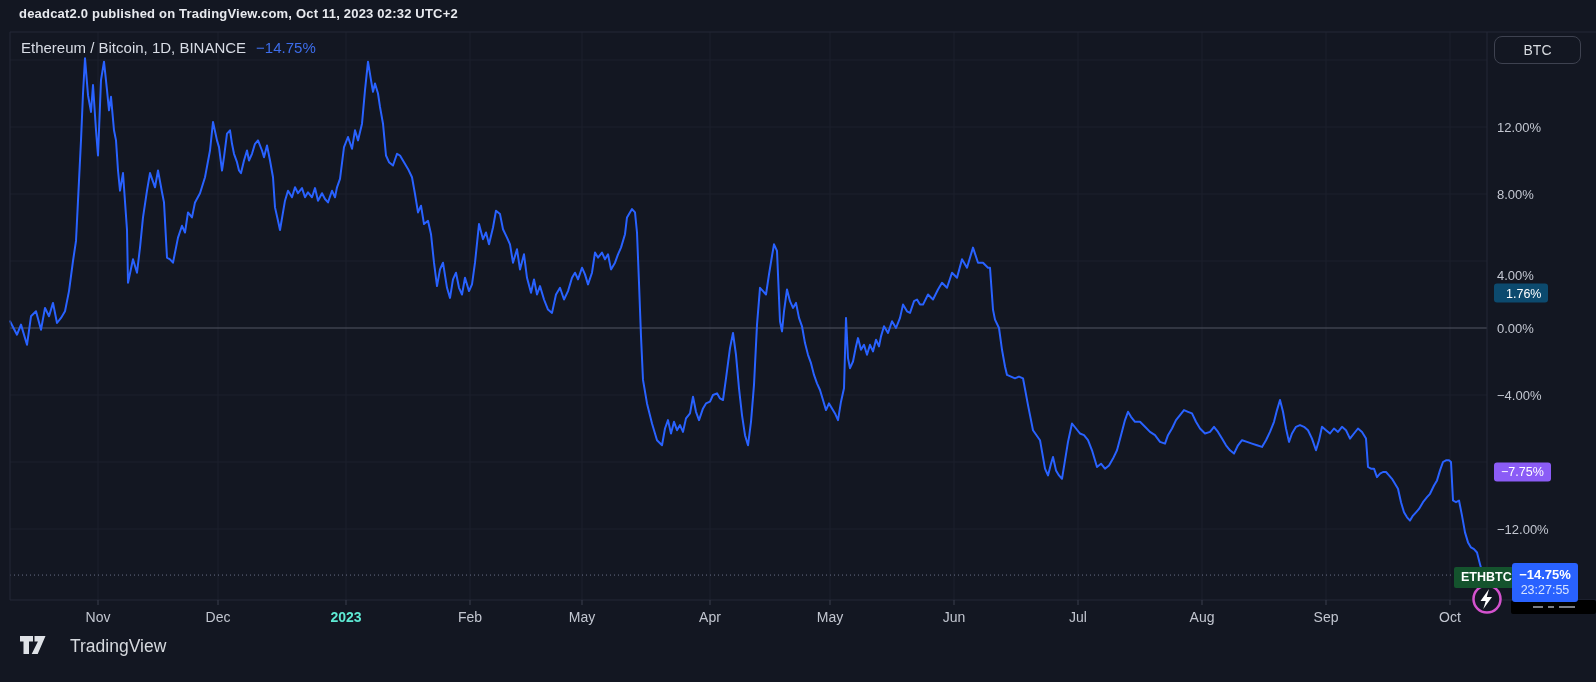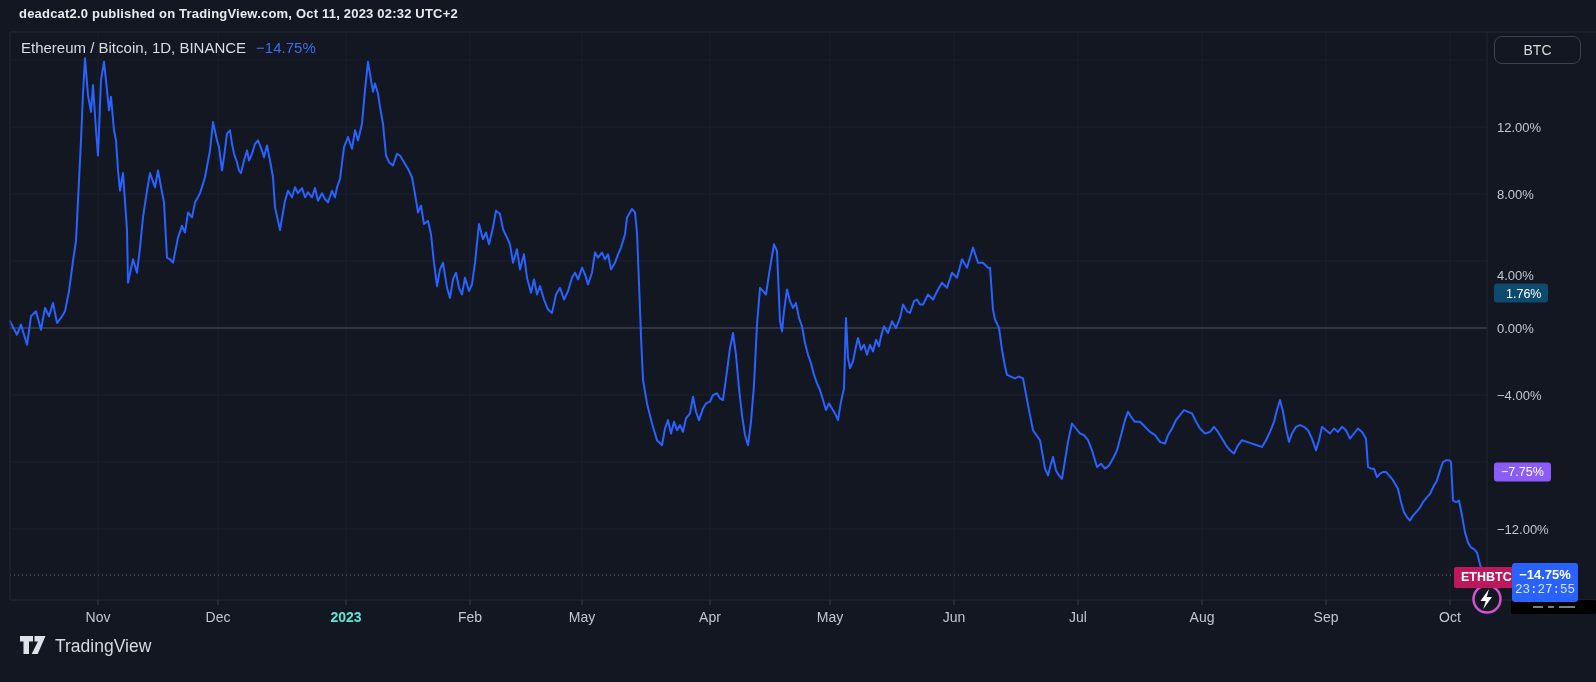--- a/index.html
+++ b/index.html
@@ -35,34 +35,34 @@
   .symbol-flag{
     position:absolute;left:1454px;top:567px;height:21px;line-height:21px;
     padding:0 7px;border-radius:2px;color:#fff;font-size:12.5px;font-weight:700;
     z-index:7;
   }
   .current-badge{
     position:absolute;left:1512px;top:563px;width:66px;border-radius:3px;
     text-align:center;color:#fff;z-index:7;padding:3px 0 4px 0;
   }
   .current-badge .chg-line{font-size:13px;font-weight:700;line-height:17px;}
-  .current-badge .countdown{font-size:12.5px;line-height:15px;color:#d6e3ff;font-family:Liberation Mono, monospace;}
+  .current-badge .countdown{font-size:12.5px;line-height:15px;color:#d6e3ff;}
   .axis-tooltip{
     position:absolute;left:1511px;top:600px;width:85px;height:14px;background:#000;
     border-radius:2px;display:flex;align-items:center;justify-content:center;gap:5px;z-index:6;
   }
   .axis-tooltip i{display:block;height:2px;background:#7a7d85;}
   #time-labels{position:absolute;left:0;top:607px;width:1284px;height:24px;z-index:3;}
   #time-labels .tlabel{
     position:absolute;top:2px;transform:translateX(-50%);
     font-size:14px;color:#c2c6d0;white-space:nowrap;
   }
   #time-labels .tlabel.bold{font-weight:700;color:#5eead4;}
   .logo-row{
-    position:absolute;left:20px;top:636px;display:flex;align-items:center;gap:9px;z-index:5;
+    position:absolute;left:20px;top:636px;display:flex;align-items:center;gap:24px;z-index:5;
   }
   .logo-row .logo-text{font-size:17.5px;color:#d6d9de;font-weight:500;}
   .boost-icon{position:absolute;left:1470px;top:582px;z-index:5;cursor:pointer;}
 </style>
 </head>
 <body>
 
 <div class="attribution">deadcat2.0 published on TradingView.com, Oct 11, 2023 02:32 UTC+2</div>
 
 <svg id="chart-svg" width="1596" height="682">
@@ -135,21 +135,21 @@
     <div class="tlabel" style="left: 1202px;">Aug</div>
     <div class="tlabel" style="left: 1326px;">Sep</div>
     <div class="tlabel" style="left: 1450px; text-align: center;">Oct</div>
   </div>
 
 <svg class="boost-icon" width="34" height="34" viewBox="0 0 34 34">
   <circle cx="17" cy="17" r="13.5" fill="#131722" stroke="#d452ce" stroke-width="2.5"></circle>
   <path d="M19 7 L10.5 19 h5.2 l-2.4 8 L22 15 h-5.2 l2.2-8 Z" fill="#ffffff"></path>
 </svg>
 
-<div class="symbol-flag" style="background: #be185d;">ETHBTC</div>
+<div class="symbol-flag" style="background: #14532d;">ETHBTC</div>
 
 <div class="current-badge" style="background: rgb(41, 98, 255);">
   <div class="chg-line">−14.75%</div>
   <div class="countdown">23:27:55</div>
 </div>
 
 <div class="axis-tooltip">
   <i style="width:10px"></i>
     <i style="width:6px"></i>
     <i style="width:16px"></i>

